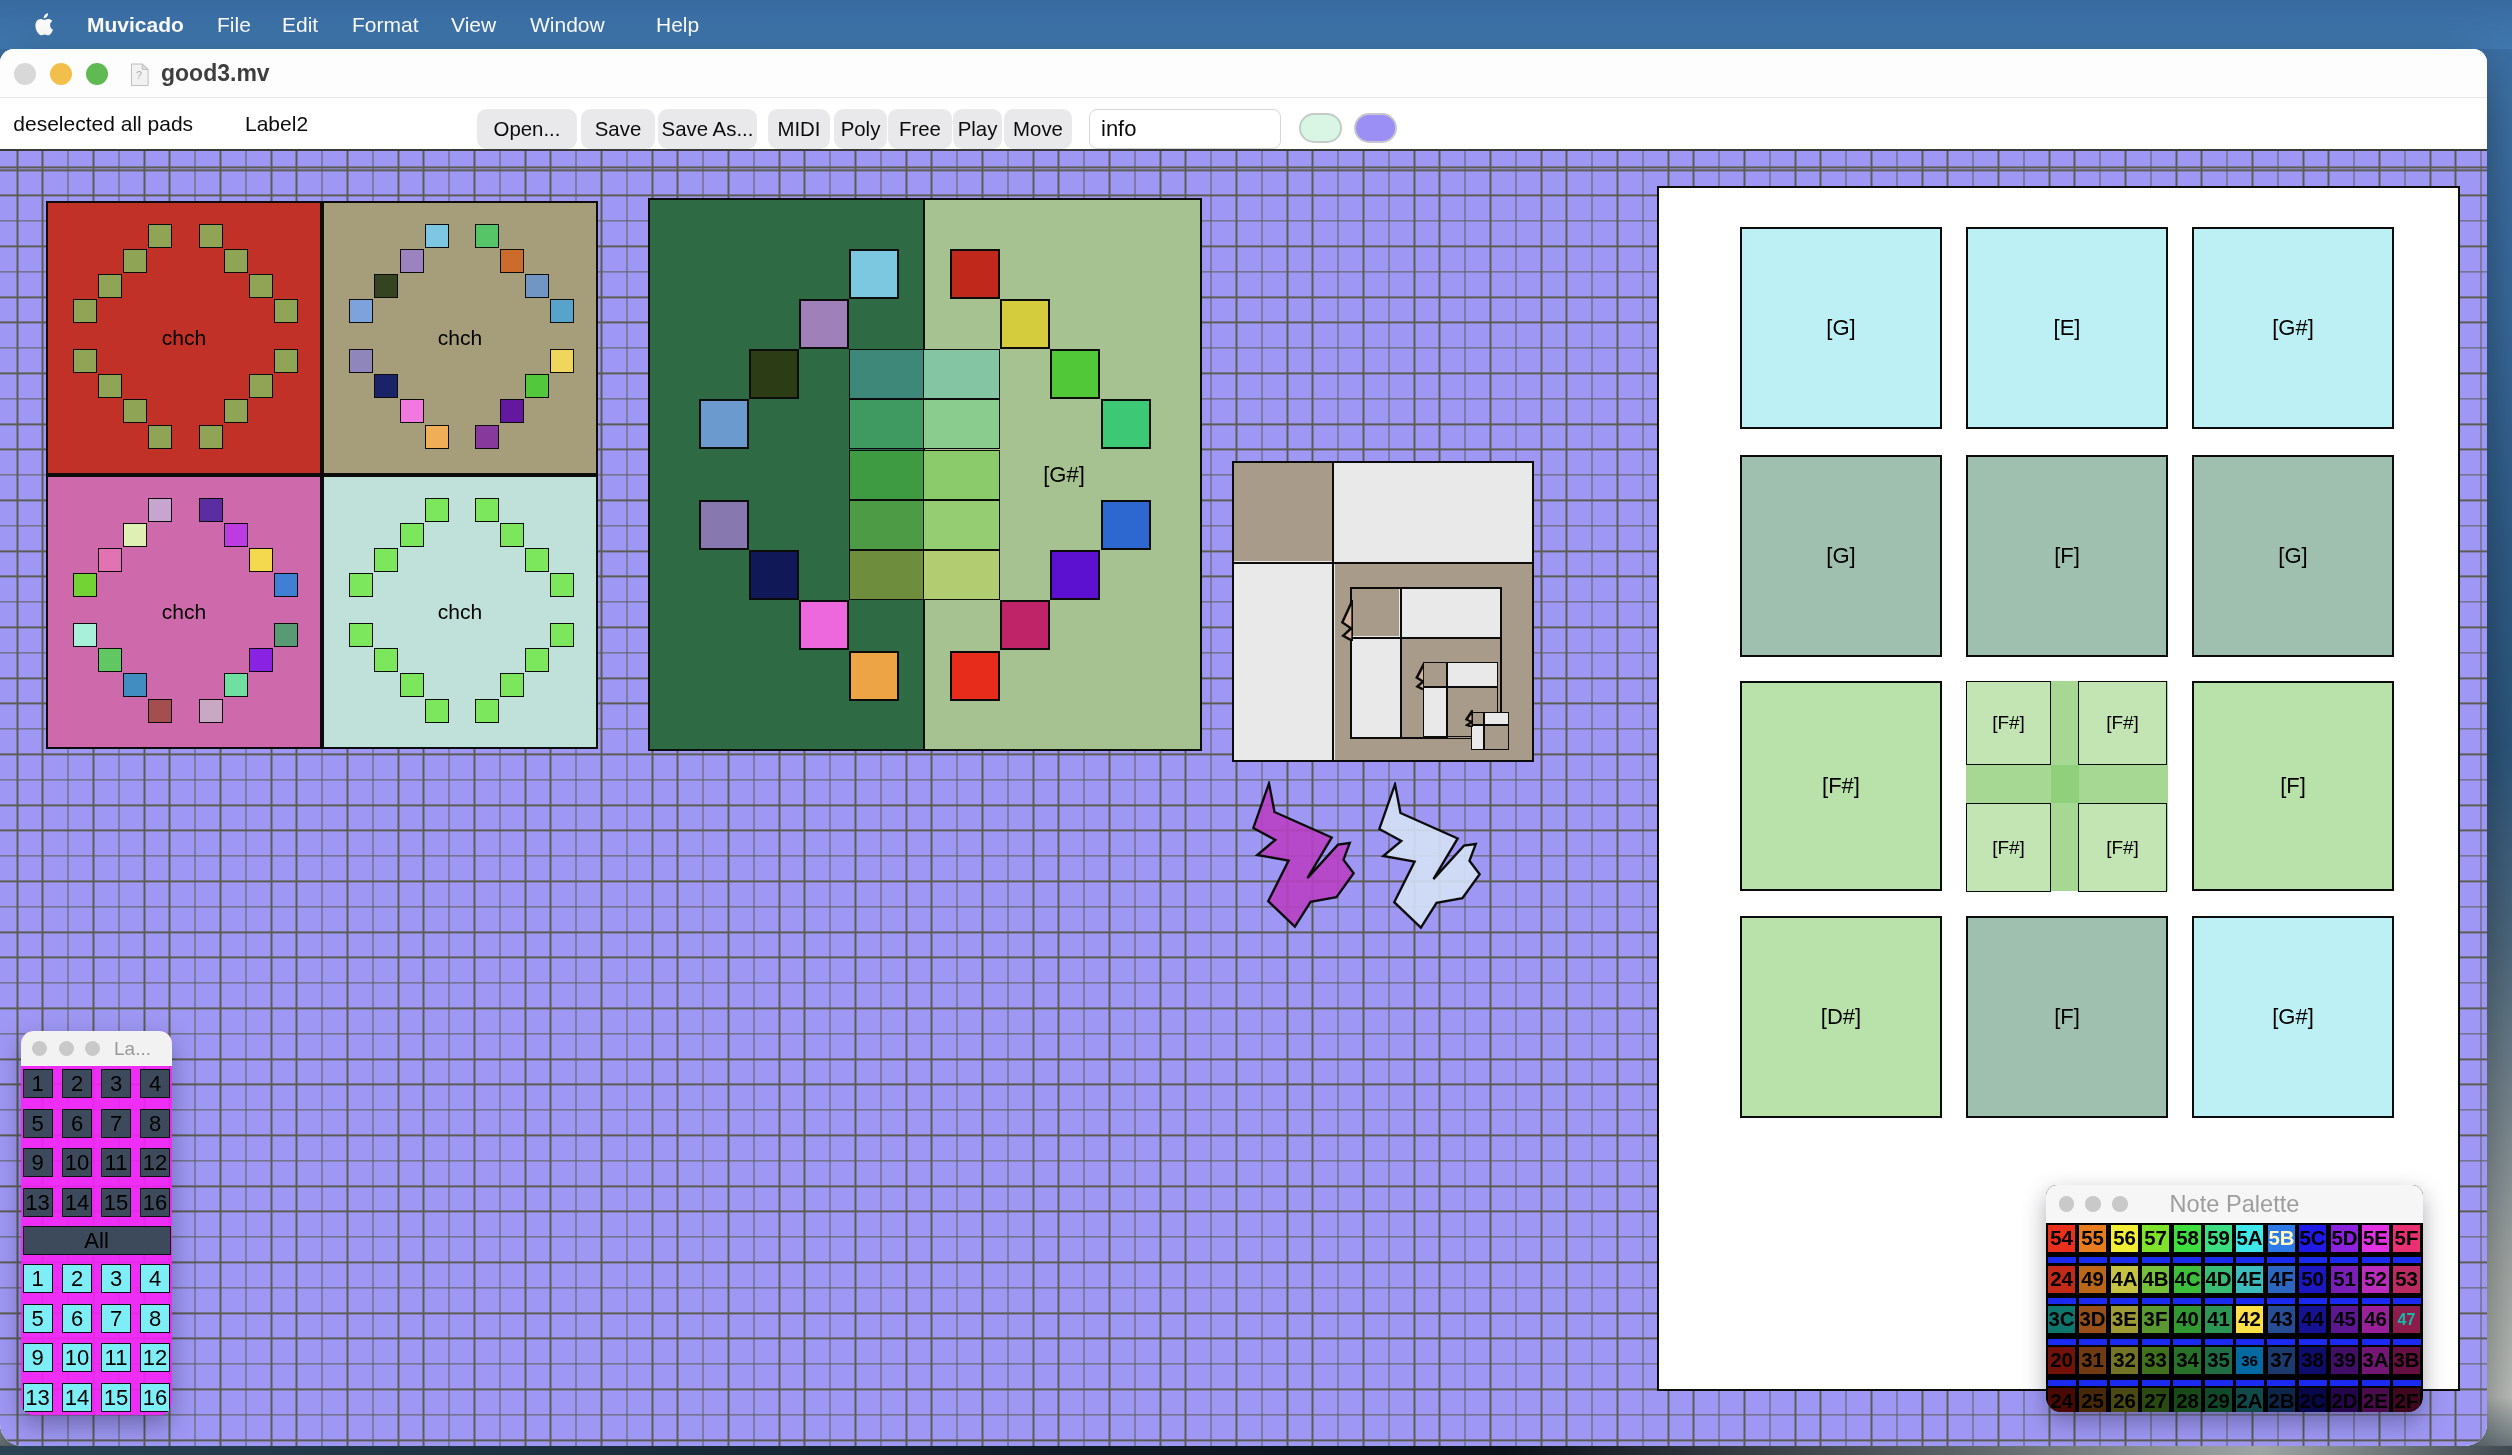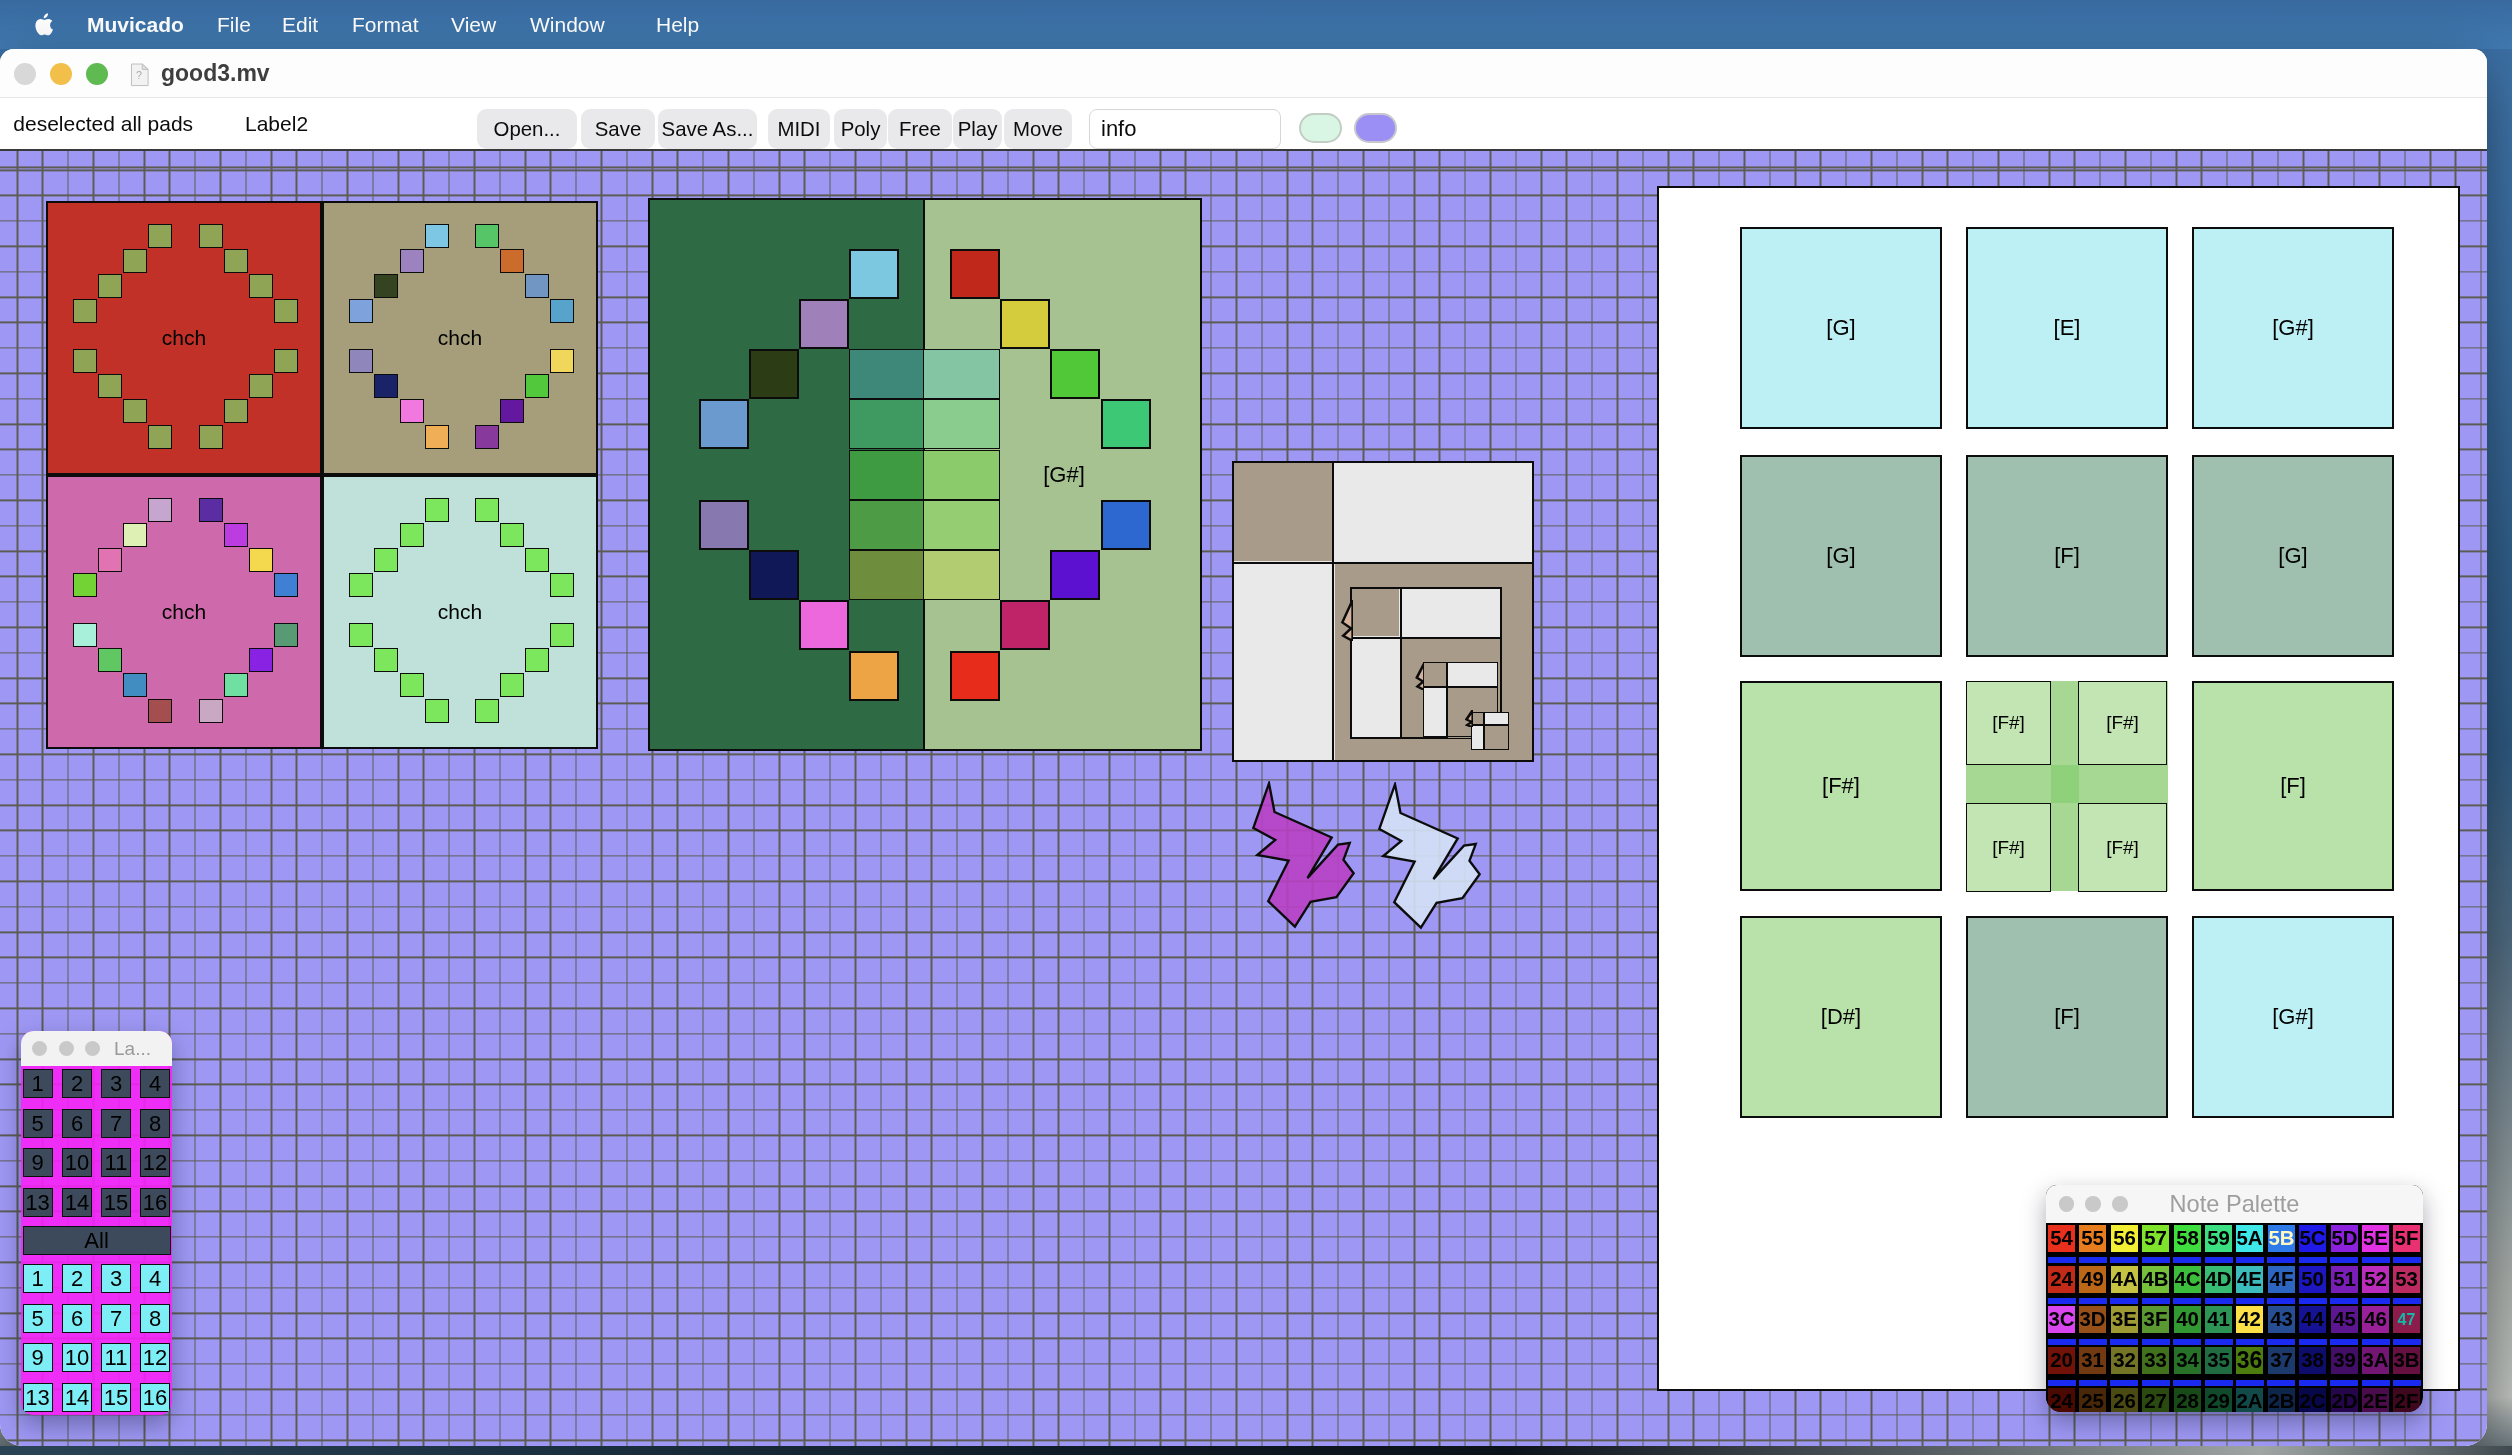--- a/index.html
+++ b/index.html
@@ -318,21 +318,21 @@
 <div style="position:absolute;left:64px;top:113px;width:28px;height:6.3px;background:#1a2af0"></div>
 <div style="position:absolute;left:96px;top:113px;width:28px;height:6.3px;background:#1a2af0"></div>
 <div style="position:absolute;left:127px;top:113px;width:28px;height:6.3px;background:#1a2af0"></div>
 <div style="position:absolute;left:159px;top:113px;width:28px;height:6.3px;background:#1a2af0"></div>
 <div style="position:absolute;left:190px;top:113px;width:28px;height:6.3px;background:#1a2af0"></div>
 <div style="position:absolute;left:221px;top:113px;width:28px;height:6.3px;background:#1a2af0"></div>
 <div style="position:absolute;left:253px;top:113px;width:28px;height:6.3px;background:#1a2af0"></div>
 <div style="position:absolute;left:284px;top:113px;width:28px;height:6.3px;background:#1a2af0"></div>
 <div style="position:absolute;left:316px;top:113px;width:28px;height:6.3px;background:#1a2af0"></div>
 <div style="position:absolute;left:347px;top:113px;width:28px;height:6.3px;background:#1a2af0"></div>
-<div style="position:absolute;left:0px;top:119px;width:31px;height:31px;background:#d946ef;border:2.4px solid #000;color:#000;font-size:20.4px;font-weight:bold;display:flex;align-items:center;justify-content:center">3C</div>
+<div style="position:absolute;left:0px;top:119px;width:31px;height:31px;background:#0f766e;border:2.4px solid #000;color:#000;font-size:20.4px;font-weight:bold;display:flex;align-items:center;justify-content:center">3C</div>
 <div style="position:absolute;left:31px;top:119px;width:31px;height:31px;background:#98501a;border:2.4px solid #000;color:#000;font-size:20.4px;font-weight:bold;display:flex;align-items:center;justify-content:center">3D</div>
 <div style="position:absolute;left:63px;top:119px;width:31px;height:31px;background:#9e9a34;border:2.4px solid #000;color:#000;font-size:20.4px;font-weight:bold;display:flex;align-items:center;justify-content:center">3E</div>
 <div style="position:absolute;left:94px;top:119px;width:31px;height:31px;background:#5a9932;border:2.4px solid #000;color:#000;font-size:20.4px;font-weight:bold;display:flex;align-items:center;justify-content:center">3F</div>
 <div style="position:absolute;left:126px;top:119px;width:31px;height:31px;background:#329932;border:2.4px solid #000;color:#000;font-size:20.4px;font-weight:bold;display:flex;align-items:center;justify-content:center">40</div>
 <div style="position:absolute;left:157px;top:119px;width:31px;height:31px;background:#2e9456;border:2.4px solid #000;color:#000;font-size:20.4px;font-weight:bold;display:flex;align-items:center;justify-content:center">41</div>
 <div style="position:absolute;left:188px;top:119px;width:31px;height:31px;background:#fde047;border:2.4px solid #000;color:#000;font-size:20.4px;font-weight:bold;display:flex;align-items:center;justify-content:center">42</div>
 <div style="position:absolute;left:220px;top:119px;width:31px;height:31px;background:#274e94;border:2.4px solid #000;color:#000;font-size:20.4px;font-weight:bold;display:flex;align-items:center;justify-content:center">43</div>
 <div style="position:absolute;left:251px;top:119px;width:31px;height:31px;background:#151294;border:2.4px solid #000;color:#000;font-size:20.4px;font-weight:bold;display:flex;align-items:center;justify-content:center">44</div>
 <div style="position:absolute;left:283px;top:119px;width:31px;height:31px;background:#5c1690;border:2.4px solid #000;color:#000;font-size:20.4px;font-weight:bold;display:flex;align-items:center;justify-content:center">45</div>
 <div style="position:absolute;left:314px;top:119px;width:31px;height:31px;background:#9a209a;border:2.4px solid #000;color:#000;font-size:20.4px;font-weight:bold;display:flex;align-items:center;justify-content:center">46</div>
@@ -348,21 +348,21 @@
 <div style="position:absolute;left:253px;top:154px;width:28px;height:6.3px;background:#1a2af0"></div>
 <div style="position:absolute;left:284px;top:154px;width:28px;height:6.3px;background:#1a2af0"></div>
 <div style="position:absolute;left:316px;top:154px;width:28px;height:6.3px;background:#1a2af0"></div>
 <div style="position:absolute;left:347px;top:154px;width:28px;height:6.3px;background:#1a2af0"></div>
 <div style="position:absolute;left:0px;top:160px;width:31px;height:31px;background:#731208;border:2.4px solid #000;color:#000;font-size:20.4px;font-weight:bold;display:flex;align-items:center;justify-content:center">20</div>
 <div style="position:absolute;left:31px;top:160px;width:31px;height:31px;background:#713a12;border:2.4px solid #000;color:#000;font-size:20.4px;font-weight:bold;display:flex;align-items:center;justify-content:center">31</div>
 <div style="position:absolute;left:63px;top:160px;width:31px;height:31px;background:#747426;border:2.4px solid #000;color:#000;font-size:20.4px;font-weight:bold;display:flex;align-items:center;justify-content:center">32</div>
 <div style="position:absolute;left:94px;top:160px;width:31px;height:31px;background:#42711e;border:2.4px solid #000;color:#000;font-size:20.4px;font-weight:bold;display:flex;align-items:center;justify-content:center">33</div>
 <div style="position:absolute;left:126px;top:160px;width:31px;height:31px;background:#287128;border:2.4px solid #000;color:#000;font-size:20.4px;font-weight:bold;display:flex;align-items:center;justify-content:center">34</div>
 <div style="position:absolute;left:157px;top:160px;width:31px;height:31px;background:#226c44;border:2.4px solid #000;color:#000;font-size:20.4px;font-weight:bold;display:flex;align-items:center;justify-content:center">35</div>
-<div style="position:absolute;left:188px;top:160px;width:31px;height:31px;background:#4d7c0f;border:2.4px solid #000;color:#000;font-size:23px;font-weight:bold;display:flex;align-items:center;justify-content:center">36</div>
+<div style="position:absolute;left:188px;top:160px;width:31px;height:31px;background:#0369a1;border:2.4px solid #000;color:#000;font-size:15px;font-weight:bold;display:flex;align-items:center;justify-content:center">36</div>
 <div style="position:absolute;left:220px;top:160px;width:31px;height:31px;background:#1c3a6c;border:2.4px solid #000;color:#000;font-size:20.4px;font-weight:bold;display:flex;align-items:center;justify-content:center">37</div>
 <div style="position:absolute;left:251px;top:160px;width:31px;height:31px;background:#0f0d6c;border:2.4px solid #000;color:#000;font-size:20.4px;font-weight:bold;display:flex;align-items:center;justify-content:center">38</div>
 <div style="position:absolute;left:283px;top:160px;width:31px;height:31px;background:#420e66;border:2.4px solid #000;color:#000;font-size:20.4px;font-weight:bold;display:flex;align-items:center;justify-content:center">39</div>
 <div style="position:absolute;left:314px;top:160px;width:31px;height:31px;background:#741674;border:2.4px solid #000;color:#000;font-size:20.4px;font-weight:bold;display:flex;align-items:center;justify-content:center">3A</div>
 <div style="position:absolute;left:345px;top:160px;width:31px;height:31px;background:#651040;border:2.4px solid #000;color:#000;font-size:20.4px;font-weight:bold;display:flex;align-items:center;justify-content:center">3B</div>
 <div style="position:absolute;left:1.6px;top:195px;width:28px;height:6.3px;background:#1a2af0"></div>
 <div style="position:absolute;left:33px;top:195px;width:28px;height:6.3px;background:#1a2af0"></div>
 <div style="position:absolute;left:64px;top:195px;width:28px;height:6.3px;background:#1a2af0"></div>
 <div style="position:absolute;left:96px;top:195px;width:28px;height:6.3px;background:#1a2af0"></div>
 <div style="position:absolute;left:127px;top:195px;width:28px;height:6.3px;background:#1a2af0"></div>

